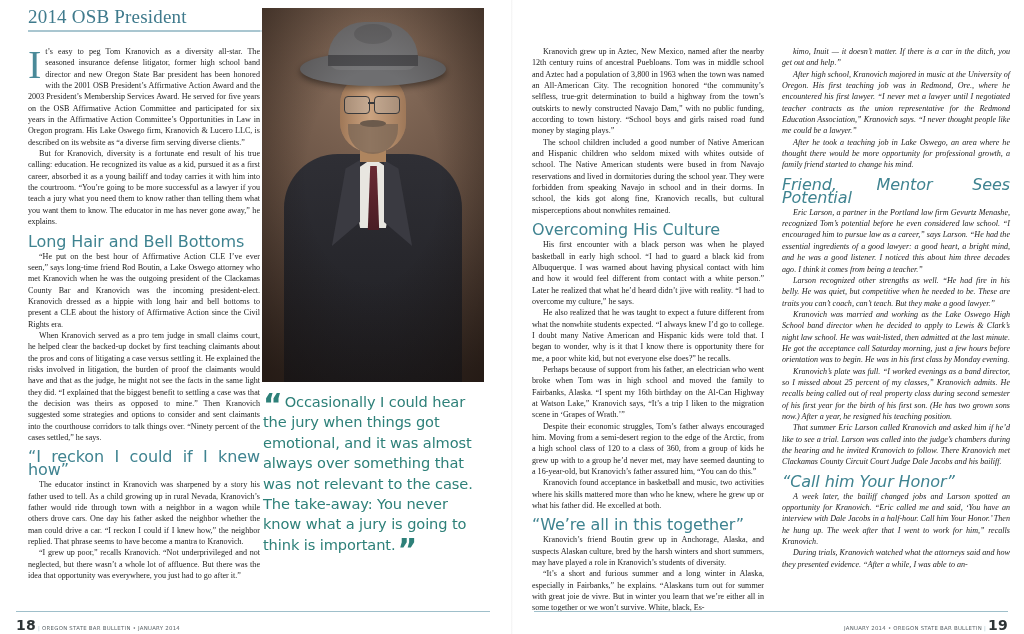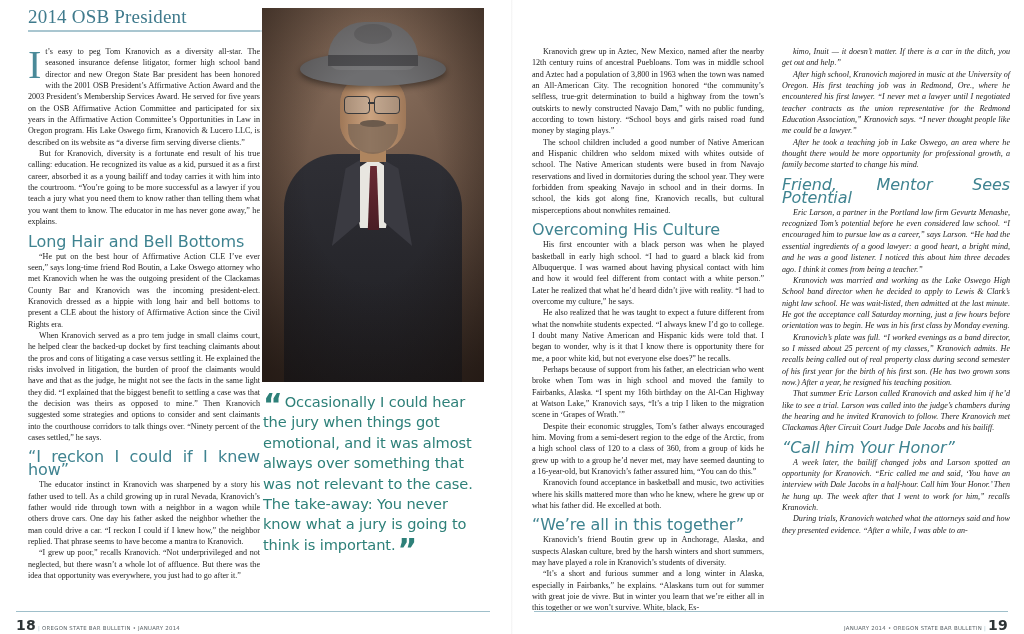--- a/index.html
+++ b/index.html
@@ -410,32 +410,33 @@
     <p>Kranovich grew up in Aztec, New Mexico, named after the nearby 12th century ruins of ancestral Puebloans. Tom was in middle school and Aztec had a population of 3,800 in 1963 when the town was named an All-American City. The recognition honored “the community’s selfless, true-grit determination to build a highway from the town’s outskirts to newly constructed Navajo Dam,” with no public funding, according to town history. “School boys and girls raised road fund money by staging plays.”</p>
     <p>The school children included a good number of Native American and Hispanic children who seldom mixed with whites outside of school. The Native American students were bused in from Navajo reservations and lived in dormitories during the school year. They were forbidden from speaking Navajo in school and in their dorms. In school, the kids got along fine, Kranovich recalls, but cultural misperceptions about nonwhites remained.</p>
     <h2 class="subhead">Overcoming His Culture</h2>
     <p>His first encounter with a black person was when he played basketball in early high school. “I had to guard a black kid from Albuquerque. I was warned about having physical contact with him and how it would feel different from contact with a white person.” Later he realized that what he’d heard didn’t jive with reality. “I had to overcome my culture,” he says.</p>
     <p>He also realized that he was taught to expect a future different from what the nonwhite students expected. “I always knew I’d go to college. I doubt many Native American and Hispanic kids were told that. I began to wonder, why is it that I know there is opportunity there for me, a poor white kid, but not everyone else does?” he recalls.</p>
     <p>Perhaps because of support from his father, an electrician who went broke when Tom was in high school and moved the family to Fairbanks, Alaska. “I spent my 16th birthday on the Al-Can Highway at Watson Lake,” Kranovich says, “It’s a trip I liken to the migration scene in ‘Grapes of Wrath.’”</p>
     <p>Despite their economic struggles, Tom’s father always encouraged him. Moving from a semi-desert region to the edge of the Arctic, from a high school class of 120 to a class of 360, from a group of kids he grew up with to a group he’d never met, may have seemed daunting to a 16-year-old, but Kranovich’s father assured him, “You can do this.”</p>
     <p>Kranovich found acceptance in basketball and music, two activities where his skills mattered more than who he knew, where he grew up or what his father did. He excelled at both.</p>
     <h2 class="subhead">“We’re all in this together”</h2>
     <p>Kranovich’s friend Boutin grew up in Anchorage, Alaska, and suspects Alaskan culture, bred by the harsh winters and short summers, may have played a role in Kranovich’s students of diversity.</p>
-    <p>“It’s a short and furious summer and a long winter in Alaska, especially in Fairbanks,” he explains. “Alaskans turn out for summer with great joie de vivre. But in winter you learn that we’re either all in this together or we won’t survive. White, black, Es-</p>
+    <p>“It’s a short and furious summer and a long winter in Alaska, especially in Fairbanks,” he explains. “Alaskans turn out for summer with great joie de vivre. But in winter you learn that we’re either all in some together or we won’t survive. White, black, Es-</p>
   </div>
 
   <div class="col" id="col3">
     <p>kimo, Inuit — it doesn’t matter. If there is a car in the ditch, you get out and help.”</p>
     <p>After high school, Kranovich majored in music at the University of Oregon. His first teaching job was in Redmond, Ore., where he encountered his first lawyer. “I never met a lawyer until I negotiated teacher contracts as the union representative for the Redmond Education Association,” Kranovich says. “I never thought people like me could be a lawyer.”</p>
-    <p>After he took a teaching job in Lake Oswego, an area where he thought there would be more opportunity for professional growth, a family become started to change his mind.</p>
+    <p>After he took a teaching job in Lake Oswego, an area where he thought there would be more opportunity for professional growth, a family friend started to change his mind.</p>
     <h2 class="subhead">Friend, Mentor Sees Potential</h2>
     <p>Eric Larson, a partner in the Portland law firm Gevurtz Menashe, recognized Tom’s potential before he even considered law school. “I encouraged him to pursue law as a career,” says Larson. “He had the essential ingredients of a good lawyer: a good heart, a bright mind, and he was a good listener. I noticed this about him three decades ago. I think it comes from being a teacher.”</p>
+    <p>Larson recognized other strengths as well. “He had fire in his belly. He was quiet, but competitive when he needed to be. These are traits you can’t coach, can’t teach. But they make a good lawyer.”</p>
     <p>Kranovich was married and working as the Lake Oswego High School band director when he decided to apply to Lewis &amp; Clark’s night law school. He was wait-listed, then admitted at the last minute. He got the acceptance call Saturday morning, just a few hours before orientation was to begin. He was in his first class by Monday evening.</p>
     <p>Kranovich’s plate was full. “I worked evenings as a band director, so I missed about 25 percent of my classes,” Kranovich admits. He recalls being called out of real property class during second semester of his first year for the birth of his first son. (He has two grown sons now.) After a year, he resigned his teaching position.</p>
-    <p>That summer Eric Larson called Kranovich and asked him if he’d like to see a trial. Larson was called into the judge’s chambers during the hearing and he invited Kranovich to follow. There Kranovich met Clackamas After Circuit Court Judge Dale Jacobs and his bailiff.</p>
+    <p>That summer Eric Larson called Kranovich and asked him if he’d like to see a trial. Larson was called into the judge’s chambers during the hearing and he invited Kranovich to follow. There Kranovich met Clackamas County Circuit Court Judge Dale Jacobs and his bailiff.</p>
     <h2 class="subhead">“Call him Your Honor”</h2>
     <p>A week later, the bailiff changed jobs and Larson spotted an opportunity for Kranovich. “Eric called me and said, ‘You have an interview with Dale Jacobs in a half-hour. Call him Your Honor.’ Then he hung up. The week after that I went to work for him,” recalls Kranovich.</p>
     <p>During trials, Kranovich watched what the attorneys said and how they presented evidence. “After a while, I was able to an-</p>
   </div>
 
   <div class="footer-rule-left"></div>
   <div class="footer-rule-right"></div>
 
   <div class="folio-left">
     <span class="folio-num">18</span><span class="folio-sep">|</span><span>OREGON STATE BAR BULLETIN • JANUARY 2014</span>

